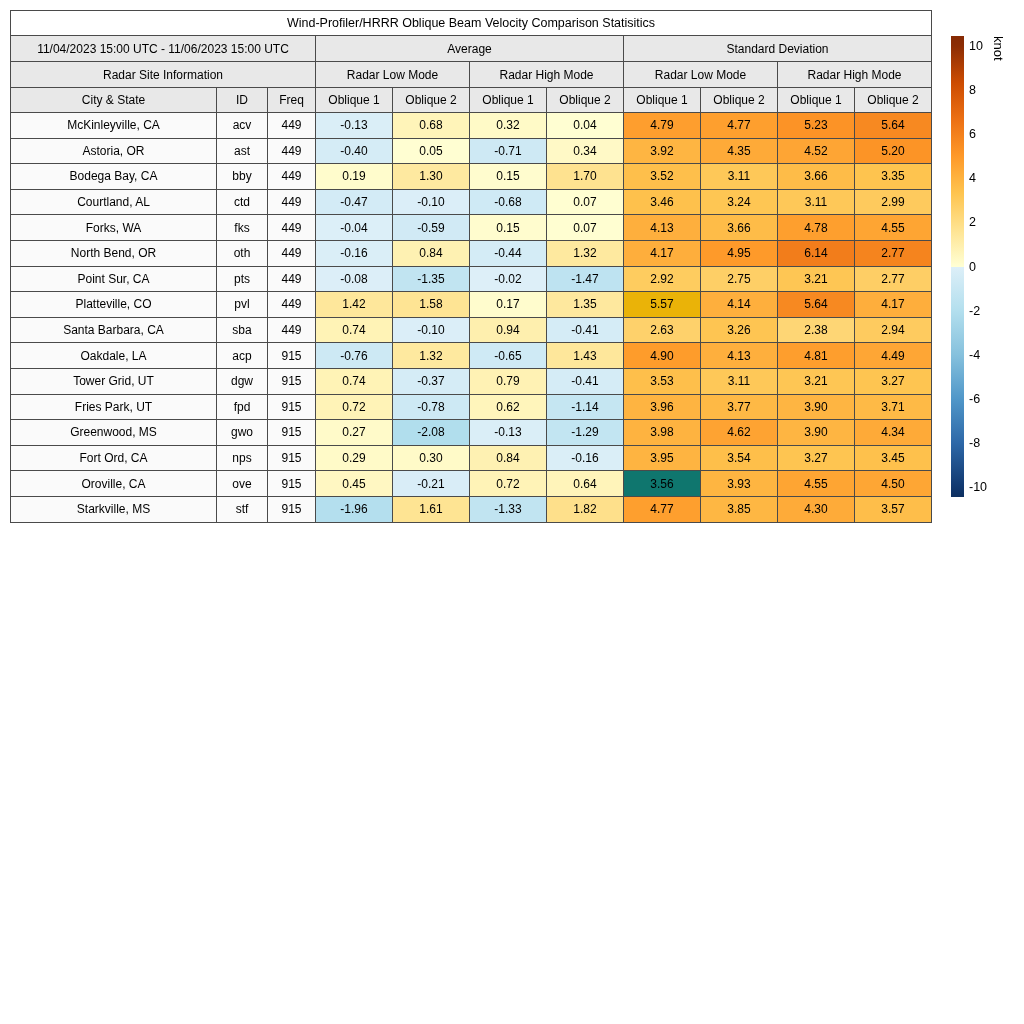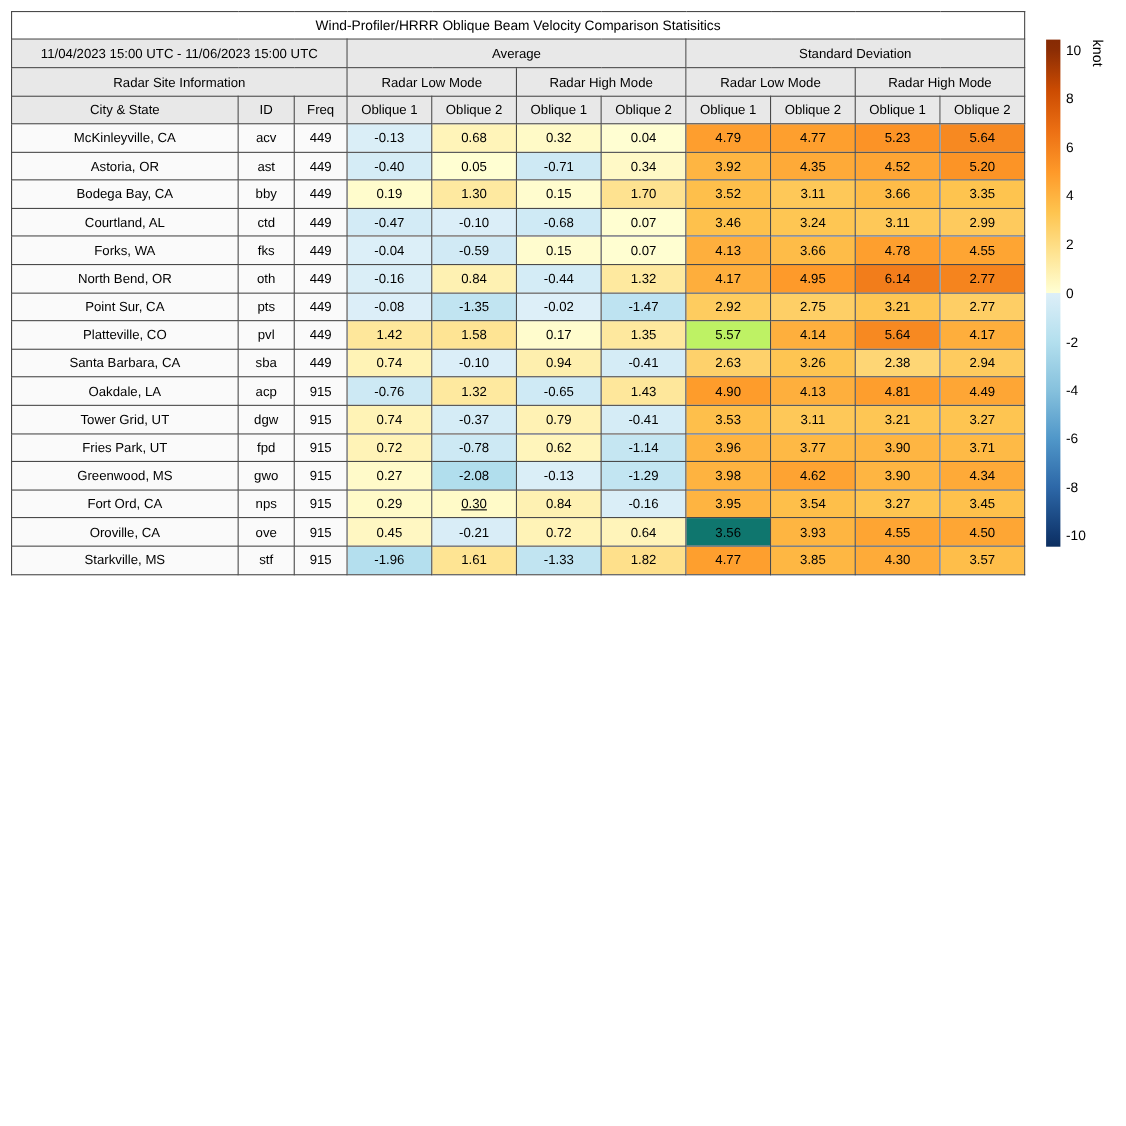--- a/index.html
+++ b/index.html
@@ -175,21 +175,21 @@
           <td style="background: rgb(254, 206, 101);">2.77</td>
         </tr>
         <tr>
           <td class="site">Platteville, CO</td>
           <td class="site">pvl</td>
           <td class="site">449</td>
           <td style="background: rgb(254, 231, 155);">1.42</td>
           <td style="background: rgb(254, 228, 148);">1.58</td>
           <td style="background: rgb(255, 252, 205);">0.17</td>
           <td style="background: rgb(254, 232, 158);">1.35</td>
-          <td style="background: #bef264;">5.57</td>
+          <td style="background: #eab308;">5.57</td>
           <td style="background: rgb(254, 175, 61);">4.14</td>
           <td style="background: rgb(247, 137, 33);">5.64</td>
           <td style="background: rgb(254, 174, 60);">4.17</td>
         </tr>
         <tr>
           <td class="site">Santa Barbara, CA</td>
           <td class="site">sba</td>
           <td class="site">449</td>
           <td style="background: rgb(255, 243, 182);">0.74</td>
           <td style="background: rgb(219, 238, 248);">-0.10</td>
@@ -250,21 +250,21 @@
           <td style="background: rgb(254, 179, 64);">3.98</td>
           <td style="background: rgb(254, 163, 50);">4.62</td>
           <td style="background: rgb(254, 181, 66);">3.90</td>
           <td style="background: rgb(254, 170, 56);">4.34</td>
         </tr>
         <tr>
           <td class="site">Fort Ord, CA</td>
           <td class="site">nps</td>
           <td class="site">915</td>
           <td style="background: rgb(255, 250, 200);">0.29</td>
-          <td style="background: rgb(255, 250, 200); text-decoration: underline;">0.30</td>
+          <td style="background: rgb(255, 250, 200);">0.30</td>
           <td style="background: rgb(254, 241, 178);">0.84</td>
           <td style="background: rgb(218, 238, 247);">-0.16</td>
           <td style="background: rgb(254, 180, 65);">3.95</td>
           <td style="background: rgb(254, 191, 74);">3.54</td>
           <td style="background: rgb(254, 197, 81);">3.27</td>
           <td style="background: rgb(254, 193, 76);">3.45</td>
         </tr>
         <tr>
           <td class="site">Oroville, CA</td>
           <td class="site">ove</td>

